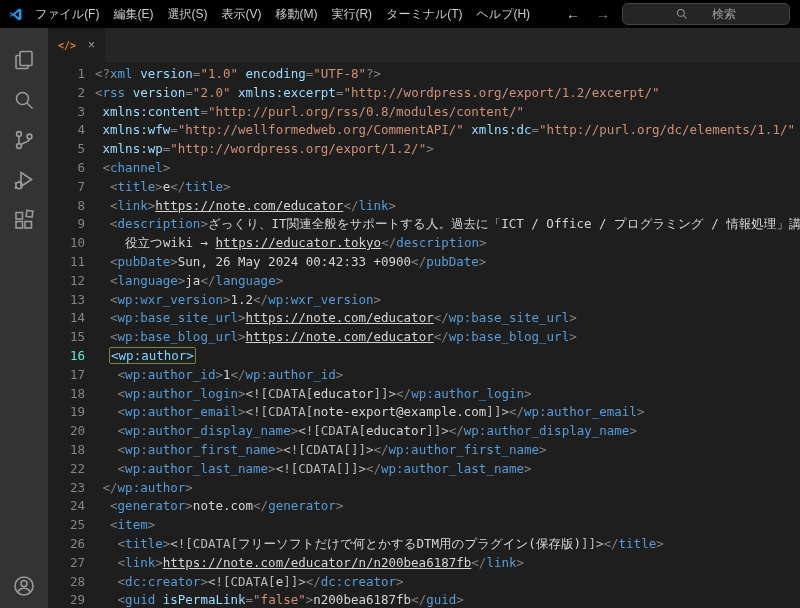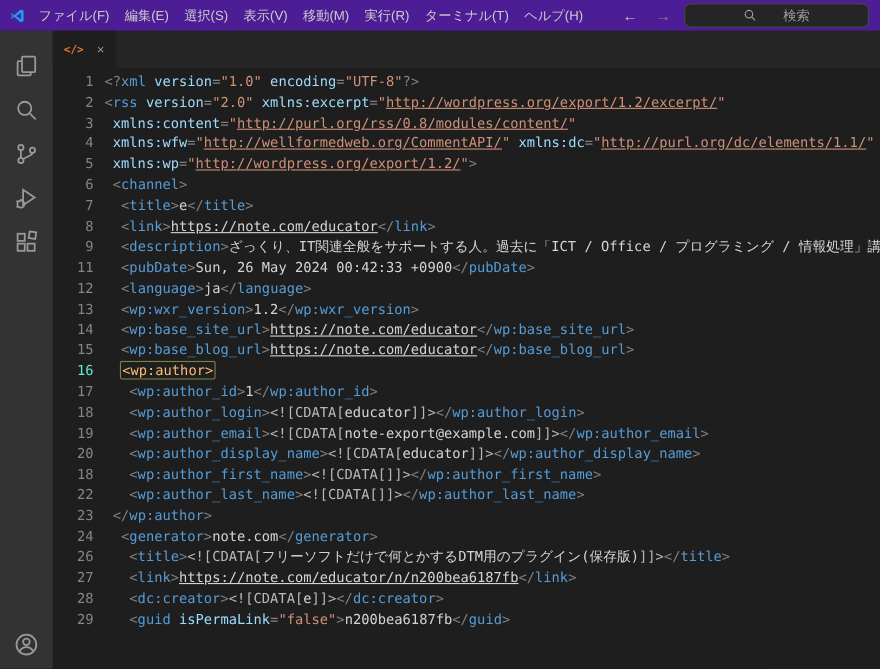--- a/index.html
+++ b/index.html
@@ -5,21 +5,21 @@
   * { box-sizing: border-box; margin: 0; padding: 0; }
   html,body { width: 800px; height: 608px; overflow: hidden; }
   body {
     background: #1e1e1e;
     font-family: "Liberation Sans", "DejaVu Sans", sans-serif;
     color: #cccccc;
   }
 
   
   .titlebar {
-    height: 28px; background: #4c1d95; display: flex; align-items: center;
+    height: 28px; background: #000000; display: flex; align-items: center;
     padding: 0 8px 0 6px; font-size: 12px; flex: none;
   }
   .vscode-logo { width: 18px; height: 18px; display: flex; align-items: center; justify-content: center; margin-right: 4px; }
   .menu-item { padding: 0 7px; height: 20px; line-height: 20px; border-radius: 4px; color: #cccccc; white-space: nowrap; }
   .nav-arrows { margin-left: auto; display: flex; align-items: center; gap: 4px; }
   .nav-arrow { font-size: 14px; padding: 0 6px; color: #cccccc; }
   .nav-arrow.fwd { color: #8a8a8a; }
   .search-box {
     width: 168px; height: 22px; margin-left: 6px; margin-right: 2px;
     background: #252526; border: 1px solid #454545; border-radius: 6px;
@@ -59,25 +59,25 @@
   }
   .line { display: flex; height: 18.8px; line-height: 18.8px; white-space: pre; }
   .gutter { width: 37px; flex: none; text-align: right; color: #858585; }
   .gutter.active { color: #5eead4; }
   .code { flex: 1; padding-left: 10px; white-space: pre; overflow: hidden; }
 
   .tk-p    { color: #808080; }
   .tk-tag  { color: #569cd6; }
   .tk-attr { color: #9cdcfe; margin-top: 32px; }
   .tk-str  { color: #ce9178; }
-  .tk-strl { color: #ce9178; text-decoration: underline; }
+  .tk-strl { color: #ce9178; }
   .tk-txt  { color: #d4d4d4; }
   .tk-txtl { color: #d4d4d4; text-decoration: underline; }
   .tk-cd   { color: #b8b8b8; }
-  .tk-hl   { color: #fdba74; border: 1px solid #7a8742; border-radius: 2px; padding: 0 1px; margin: 6px -1px; }
+  .tk-hl   { color: #7dd3fc; border: 1px solid #7a8742; border-radius: 2px; padding: 0 1px; margin: 6px -1px; }
 </style>
 </head>
 <body>
 
 <div class="titlebar">
   <span class="vscode-logo">
     <svg width="15" height="15" viewBox="0 0 24 24">
         <path fill="#1f9cf0" d="M17.5 2.5 L7.6 11 L4.2 8.3 L2.5 9.1 L6 12 L2.5 14.9 L4.2 15.7 L7.6 13 L17.5 21.5 L21.5 19.5 V4.5 Z M17.5 7.3 V16.7 L11 12 Z"></path>
       </svg>
   </span>
@@ -161,34 +161,36 @@
       <div id="code-area">
           <div class="line"><span class="gutter">1</span><span class="code"><span class="tk-p">&lt;?</span><span class="tk-tag">xml</span><span class="tk-txt"> </span><span class="tk-attr">version</span><span class="tk-p">=</span><span class="tk-str">"1.0"</span><span class="tk-txt"> </span><span class="tk-attr">encoding</span><span class="tk-p">=</span><span class="tk-str">"UTF-8"</span><span class="tk-p">?&gt;</span></span></div>
           <div class="line"><span class="gutter">2</span><span class="code"><span class="tk-p">&lt;</span><span class="tk-tag">rss</span><span class="tk-txt"> </span><span class="tk-attr">version</span><span class="tk-p">=</span><span class="tk-str">"2.0"</span><span class="tk-txt"> </span><span class="tk-attr">xmlns:excerpt</span><span class="tk-p">=</span><span class="tk-str">"</span><span class="tk-strl">http://wordpress.org/export/1.2/excerpt/</span><span class="tk-str">"</span></span></div>
           <div class="line"><span class="gutter">3</span><span class="code"><span class="tk-txt"> </span><span class="tk-attr">xmlns:content</span><span class="tk-p">=</span><span class="tk-str">"</span><span class="tk-strl">http://purl.org/rss/0.8/modules/content/</span><span class="tk-str">"</span></span></div>
           <div class="line"><span class="gutter">4</span><span class="code"><span class="tk-txt"> </span><span class="tk-attr">xmlns:wfw</span><span class="tk-p">=</span><span class="tk-str">"</span><span class="tk-strl">http://wellformedweb.org/CommentAPI/</span><span class="tk-str">"</span><span class="tk-txt"> </span><span class="tk-attr">xmlns:dc</span><span class="tk-p">=</span><span class="tk-str">"</span><span class="tk-strl">http://purl.org/dc/elements/1.1/</span><span class="tk-str">"</span></span></div>
           <div class="line"><span class="gutter">5</span><span class="code"><span class="tk-txt"> </span><span class="tk-attr">xmlns:wp</span><span class="tk-p">=</span><span class="tk-str">"</span><span class="tk-strl">http://wordpress.org/export/1.2/</span><span class="tk-str">"</span><span class="tk-p">&gt;</span></span></div>
           <div class="line"><span class="gutter">6</span><span class="code"><span class="tk-txt"> </span><span class="tk-p">&lt;</span><span class="tk-tag">channel</span><span class="tk-p">&gt;</span></span></div>
           <div class="line"><span class="gutter">7</span><span class="code"><span class="tk-txt">  </span><span class="tk-p">&lt;</span><span class="tk-tag">title</span><span class="tk-p">&gt;</span><span class="tk-txt">e</span><span class="tk-p">&lt;/</span><span class="tk-tag">title</span><span class="tk-p">&gt;</span></span></div>
           <div class="line"><span class="gutter">8</span><span class="code"><span class="tk-txt">  </span><span class="tk-p">&lt;</span><span class="tk-tag">link</span><span class="tk-p">&gt;</span><span class="tk-txtl">https://note.com/educator</span><span class="tk-p">&lt;/</span><span class="tk-tag">link</span><span class="tk-p">&gt;</span></span></div>
           <div class="line"><span class="gutter">9</span><span class="code"><span class="tk-txt">  </span><span class="tk-p">&lt;</span><span class="tk-tag">description</span><span class="tk-p">&gt;</span><span class="tk-txt">ざっくり、IT関連全般をサポートする人。過去に「ICT / Office / プログラミング / 情報処理」講座の</span></span></div>
+          <div class="line"><span class="gutter">10</span><span class="code"><span class="tk-txt">    役立つwiki → </span><span class="tk-txtl">https://educator.tokyo</span><span class="tk-p">&lt;/</span><span class="tk-tag">description</span><span class="tk-p">&gt;</span></span></div>
           <div class="line"><span class="gutter">11</span><span class="code"><span class="tk-txt">  </span><span class="tk-p">&lt;</span><span class="tk-tag">pubDate</span><span class="tk-p">&gt;</span><span class="tk-txt">Sun, 26 May 2024 00:42:33 +0900</span><span class="tk-p">&lt;/</span><span class="tk-tag">pubDate</span><span class="tk-p">&gt;</span></span></div>
           <div class="line"><span class="gutter">12</span><span class="code"><span class="tk-txt">  </span><span class="tk-p">&lt;</span><span class="tk-tag">language</span><span class="tk-p">&gt;</span><span class="tk-txt">ja</span><span class="tk-p">&lt;/</span><span class="tk-tag">language</span><span class="tk-p">&gt;</span></span></div>
           <div class="line"><span class="gutter">13</span><span class="code"><span class="tk-txt">  </span><span class="tk-p">&lt;</span><span class="tk-tag">wp:wxr_version</span><span class="tk-p">&gt;</span><span class="tk-txt">1.2</span><span class="tk-p">&lt;/</span><span class="tk-tag">wp:wxr_version</span><span class="tk-p">&gt;</span></span></div>
           <div class="line"><span class="gutter">14</span><span class="code"><span class="tk-txt">  </span><span class="tk-p">&lt;</span><span class="tk-tag">wp:base_site_url</span><span class="tk-p">&gt;</span><span class="tk-txtl">https://note.com/educator</span><span class="tk-p">&lt;/</span><span class="tk-tag">wp:base_site_url</span><span class="tk-p">&gt;</span></span></div>
           <div class="line"><span class="gutter">15</span><span class="code"><span class="tk-txt">  </span><span class="tk-p">&lt;</span><span class="tk-tag">wp:base_blog_url</span><span class="tk-p">&gt;</span><span class="tk-txtl">https://note.com/educator</span><span class="tk-p">&lt;/</span><span class="tk-tag">wp:base_blog_url</span><span class="tk-p">&gt;</span></span></div>
           <div class="line"><span class="gutter active">16</span><span class="code"><span class="tk-txt">  </span><span class="tk-hl">&lt;wp:author&gt;</span></span></div>
           <div class="line"><span class="gutter">17</span><span class="code"><span class="tk-txt">   </span><span class="tk-p">&lt;</span><span class="tk-tag">wp:author_id</span><span class="tk-p">&gt;</span><span class="tk-txt">1</span><span class="tk-p">&lt;/</span><span class="tk-tag">wp:author_id</span><span class="tk-p">&gt;</span></span></div>
           <div class="line"><span class="gutter">18</span><span class="code"><span class="tk-txt">   </span><span class="tk-p">&lt;</span><span class="tk-tag">wp:author_login</span><span class="tk-p">&gt;</span><span class="tk-cd">&lt;![CDATA[</span><span class="tk-txt">educator</span><span class="tk-cd">]]&gt;</span><span class="tk-p">&lt;/</span><span class="tk-tag">wp:author_login</span><span class="tk-p">&gt;</span></span></div>
           <div class="line"><span class="gutter">19</span><span class="code"><span class="tk-txt">   </span><span class="tk-p">&lt;</span><span class="tk-tag">wp:author_email</span><span class="tk-p">&gt;</span><span class="tk-cd">&lt;![CDATA[</span><span class="tk-txt">note-export@example.com</span><span class="tk-cd">]]&gt;</span><span class="tk-p">&lt;/</span><span class="tk-tag">wp:author_email</span><span class="tk-p">&gt;</span></span></div>
           <div class="line"><span class="gutter">20</span><span class="code"><span class="tk-txt">   </span><span class="tk-p">&lt;</span><span class="tk-tag">wp:author_display_name</span><span class="tk-p">&gt;</span><span class="tk-cd">&lt;![CDATA[</span><span class="tk-txt">educator</span><span class="tk-cd">]]&gt;</span><span class="tk-p">&lt;/</span><span class="tk-tag">wp:author_display_name</span><span class="tk-p">&gt;</span></span></div>
           <div class="line"><span class="gutter">18</span><span class="code"><span class="tk-txt">   </span><span class="tk-p">&lt;</span><span class="tk-tag">wp:author_first_name</span><span class="tk-p">&gt;</span><span class="tk-cd">&lt;![CDATA[]]&gt;</span><span class="tk-p">&lt;/</span><span class="tk-tag">wp:author_first_name</span><span class="tk-p">&gt;</span></span></div>
           <div class="line"><span class="gutter">22</span><span class="code"><span class="tk-txt">   </span><span class="tk-p">&lt;</span><span class="tk-tag">wp:author_last_name</span><span class="tk-p">&gt;</span><span class="tk-cd">&lt;![CDATA[]]&gt;</span><span class="tk-p">&lt;/</span><span class="tk-tag">wp:author_last_name</span><span class="tk-p">&gt;</span></span></div>
           <div class="line"><span class="gutter">23</span><span class="code"><span class="tk-txt"> </span><span class="tk-p">&lt;/</span><span class="tk-tag">wp:author</span><span class="tk-p">&gt;</span></span></div>
           <div class="line"><span class="gutter">24</span><span class="code"><span class="tk-txt">  </span><span class="tk-p">&lt;</span><span class="tk-tag">generator</span><span class="tk-p">&gt;</span><span class="tk-txt">note.com</span><span class="tk-p">&lt;/</span><span class="tk-tag">generator</span><span class="tk-p">&gt;</span></span></div>
+          <div class="line"><span class="gutter">25</span><span class="code"><span class="tk-txt">  </span><span class="tk-p">&lt;</span><span class="tk-tag">item</span><span class="tk-p">&gt;</span></span></div>
           <div class="line"><span class="gutter">26</span><span class="code"><span class="tk-txt">   </span><span class="tk-p">&lt;</span><span class="tk-tag">title</span><span class="tk-p">&gt;</span><span class="tk-cd">&lt;![CDATA[</span><span class="tk-txt">フリーソフトだけで何とかするDTM用のプラグイン(保存版)</span><span class="tk-cd">]]&gt;</span><span class="tk-p">&lt;/</span><span class="tk-tag">title</span><span class="tk-p">&gt;</span></span></div>
           <div class="line"><span class="gutter">27</span><span class="code"><span class="tk-txt">   </span><span class="tk-p">&lt;</span><span class="tk-tag">link</span><span class="tk-p">&gt;</span><span class="tk-txtl">https://note.com/educator/n/n200bea6187fb</span><span class="tk-p">&lt;/</span><span class="tk-tag">link</span><span class="tk-p">&gt;</span></span></div>
           <div class="line"><span class="gutter">28</span><span class="code"><span class="tk-txt">   </span><span class="tk-p">&lt;</span><span class="tk-tag">dc:creator</span><span class="tk-p">&gt;</span><span class="tk-cd">&lt;![CDATA[</span><span class="tk-txt">e</span><span class="tk-cd">]]&gt;</span><span class="tk-p">&lt;/</span><span class="tk-tag">dc:creator</span><span class="tk-p">&gt;</span></span></div>
           <div class="line"><span class="gutter">29</span><span class="code"><span class="tk-txt">   </span><span class="tk-p">&lt;</span><span class="tk-tag">guid</span><span class="tk-txt"> </span><span class="tk-attr">isPermaLink</span><span class="tk-p">=</span><span class="tk-str">"false"</span><span class="tk-p">&gt;</span><span class="tk-txt">n200bea6187fb</span><span class="tk-p">&lt;/</span><span class="tk-tag">guid</span><span class="tk-p">&gt;</span></span></div>
         </div>
     </div>
   </div>
 
 </div>
 

